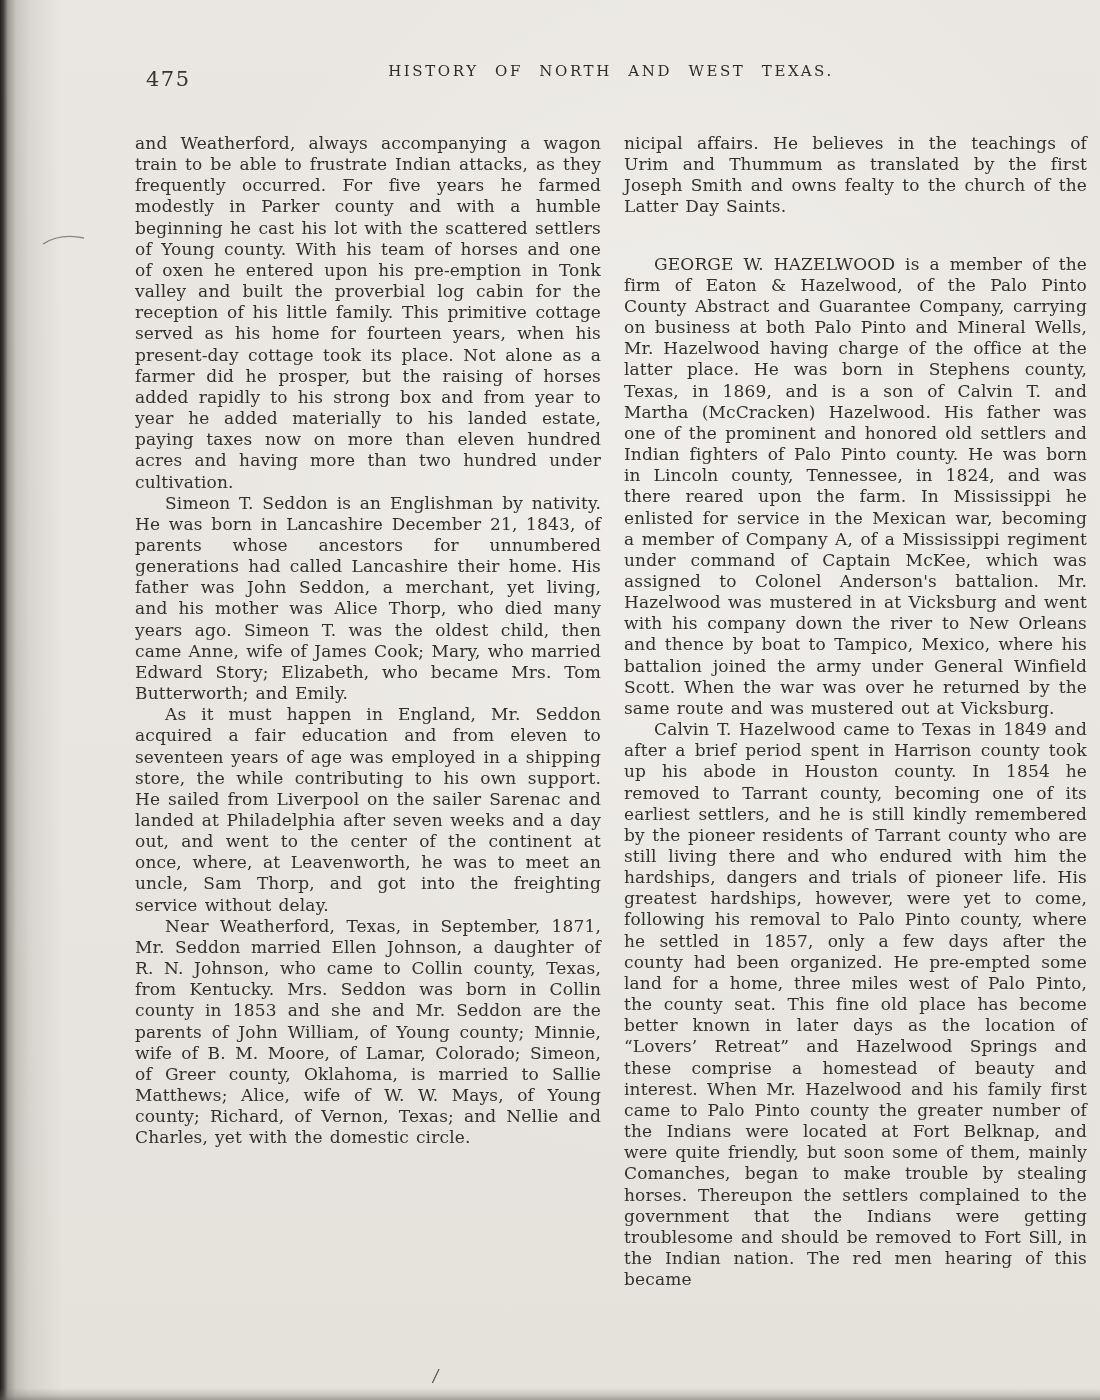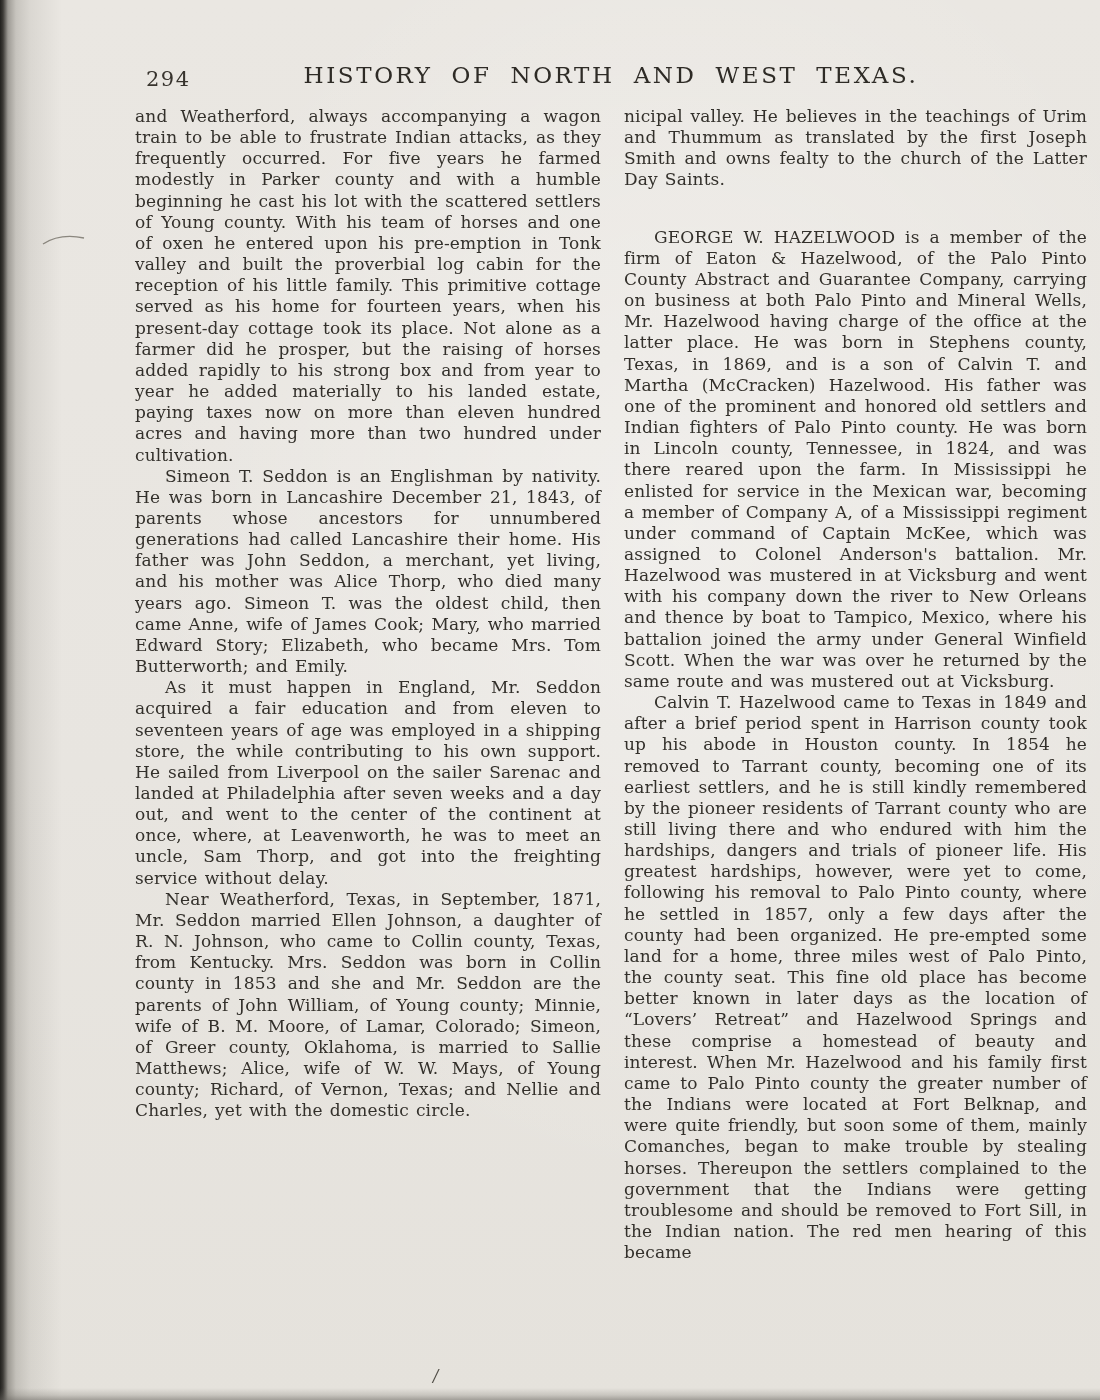--- a/index.html
+++ b/index.html
@@ -52,41 +52,41 @@
     position: absolute;
     left: 11px; top: 7px;
     font-size: 21px;
     letter-spacing: 1.5px;
     color: #38342e;
   }
   .title {
     position: absolute;
     left: 0; right: 0; top: 2px;
     text-align: center;
-    font-size: 23px;
+    font-size: 15px;
     letter-spacing: 2.6px;
     word-spacing: 9px;
     color: #2e2b26;
   }
   .col {
     position: absolute;
     top: 106px;
     font-size: 17px;
     line-height: 21.15px;
     text-align: justify;
     letter-spacing: 0.15px;
     word-spacing: 1.5px;
   }
   .col-left  { left: 135px; width: 466px; }
   .col-right { left: 624px; width: 463px; }
   .col p {
     margin: 0;
     text-indent: 30px;
   }
-  .col p.cont { text-indent: 0; }
+  .col p.cont { text-indent: 0; margin-top: 27px; }
   .col p.entry-gap { margin-top: 36px; }
   .pen-mark {
     position: absolute;
     left: 40px; top: 228px;
     pointer-events: none;
   }
   .slash-mark {
     position: absolute;
     left: 433px; top: 1366px;
     font-size: 16px;
@@ -95,37 +95,37 @@
   }
 </style>
 </head>
 <body>
 
 <div class="sheet">
 
   <div class="binding-shadow"></div>
 
   <div class="header">
-    <span class="pagenum">294</span>
+    <span class="pagenum">475</span>
     <span class="title">HISTORY OF NORTH AND WEST TEXAS.</span>
   </div>
 
   <svg class="pen-mark" width="48" height="22" viewBox="0 0 48 22">
     <path d="M3,16 Q20,5 44,10" fill="none" stroke="#6b675e" stroke-width="1.3" opacity="0.75"></path>
   </svg>
 
   <div class="col col-left">
     <p class="cont">and Weatherford, always accompanying a wagon train to be able to frustrate Indian attacks, as they frequently occurred.  For five years he farmed modestly in Parker county and with a humble beginning he cast his lot with the scattered settlers of Young county. With his team of horses and one of oxen he entered upon his pre-emption in Tonk valley and built the proverbial log cabin for the reception of his little family.  This primitive cottage served as his home for fourteen years, when his present-day cottage took its place.  Not alone as a farmer did he prosper, but the raising of horses added rapidly to his strong box and from year to year he added materially to his landed estate, paying taxes now on more than eleven hundred acres and having more than two hundred under cultivation.</p>
     <p>Simeon T. Seddon is an Englishman by nativity.  He was born in Lancashire December 21, 1843, of parents whose ancestors for unnumbered generations had called Lancashire their home.  His father was John Seddon, a merchant, yet living, and his mother was Alice Thorp, who died many years ago.  Simeon T. was the oldest child, then came Anne, wife of James Cook; Mary, who married Edward Story; Elizabeth, who became Mrs. Tom Butterworth; and Emily.</p>
     <p>As it must happen in England, Mr. Seddon acquired a fair education and from eleven to seventeen years of age was employed in a shipping store, the while contributing to his own support.  He sailed from Liverpool on the sailer Sarenac and landed at Philadelphia after seven weeks and a day out, and went to the center of the continent at once, where, at Leavenworth, he was to meet an uncle, Sam Thorp, and got into the freighting service without delay.</p>
     <p>Near Weatherford, Texas, in September, 1871, Mr. Seddon married Ellen Johnson, a daughter of R. N. Johnson, who came to Collin county, Texas, from Kentucky.  Mrs. Seddon was born in Collin county in 1853 and she and Mr. Seddon are the parents of John William, of Young county; Minnie, wife of B. M. Moore, of Lamar, Colorado; Simeon, of Greer county, Oklahoma, is married to Sallie Matthews; Alice, wife of W. W. Mays, of Young county; Richard, of Vernon, Texas; and Nellie and Charles, yet with the domestic circle.</p>
   </div>
 
   <div class="col col-right">
-    <p class="cont">nicipal valley.  He believes in the teachings of Urim and Thummum as translated by the first Joseph Smith and owns fealty to the church of the Latter Day Saints.</p>
+    <p class="cont">nicipal affairs.  He believes in the teachings of Urim and Thummum as translated by the first Joseph Smith and owns fealty to the church of the Latter Day Saints.</p>
     <p class="entry-gap">GEORGE W. HAZELWOOD is a member of the firm of Eaton &amp; Hazelwood, of the Palo Pinto County Abstract and Guarantee Company, carrying on business at both Palo Pinto and Mineral Wells, Mr. Hazelwood having charge of the office at the latter place.  He was born in Stephens county, Texas, in 1869, and is a son of Calvin T. and Martha (McCracken) Hazelwood.  His father was one of the prominent and honored old settlers and Indian fighters of Palo Pinto county.  He was born in Lincoln county, Tennessee, in 1824, and was there reared upon the farm.  In Mississippi he enlisted for service in the Mexican war, becoming a member of Company A, of a Mississippi regiment under command of Captain McKee, which was assigned to Colonel Anderson's battalion.  Mr. Hazelwood was mustered in at Vicksburg and went with his company down the river to New Orleans and thence by boat to Tampico, Mexico, where his battalion joined the army under General Winfield Scott.  When the war was over he returned by the same route and was mustered out at Vicksburg.</p>
     <p>Calvin T. Hazelwood came to Texas in 1849 and after a brief period spent in Harrison county took up his abode in Houston county. In 1854 he removed to Tarrant county, becoming one of its earliest settlers, and he is still kindly remembered by the pioneer residents of Tarrant county who are still living there and who endured with him the hardships, dangers and trials of pioneer life.  His greatest hardships, however, were yet to come, following his removal to Palo Pinto county, where he settled in 1857, only a few days after the county had been organized.  He pre-empted some land for a home, three miles west of Palo Pinto, the county seat.  This fine old place has become better known in later days as the location of “Lovers’ Retreat” and Hazelwood Springs and these comprise a homestead of beauty and interest.  When Mr. Hazelwood and his family first came to Palo Pinto county the greater number of the Indians were located at Fort Belknap, and were quite friendly, but soon some of them, mainly Comanches, began to make trouble by stealing horses.  Thereupon the settlers complained to the government that the Indians were getting troublesome and should be removed to Fort Sill, in the Indian nation.  The red men hearing of this became</p>
   </div>
 
   <span class="slash-mark">/</span>
 
   <div class="bottom-edge"></div>
 
 </div>
 

